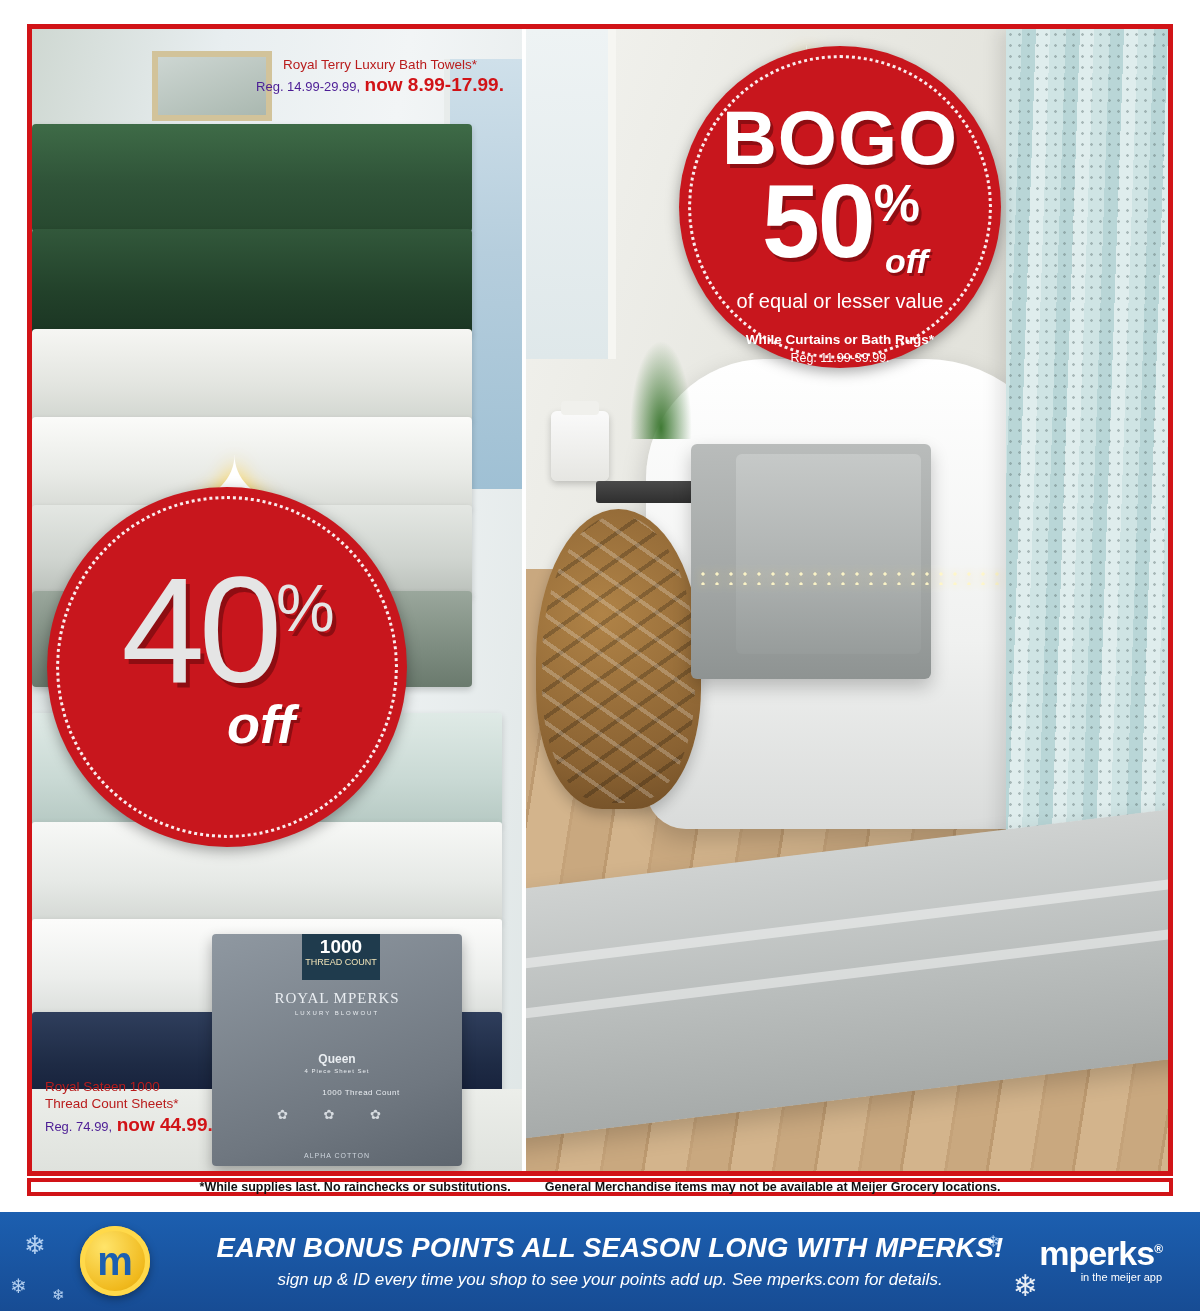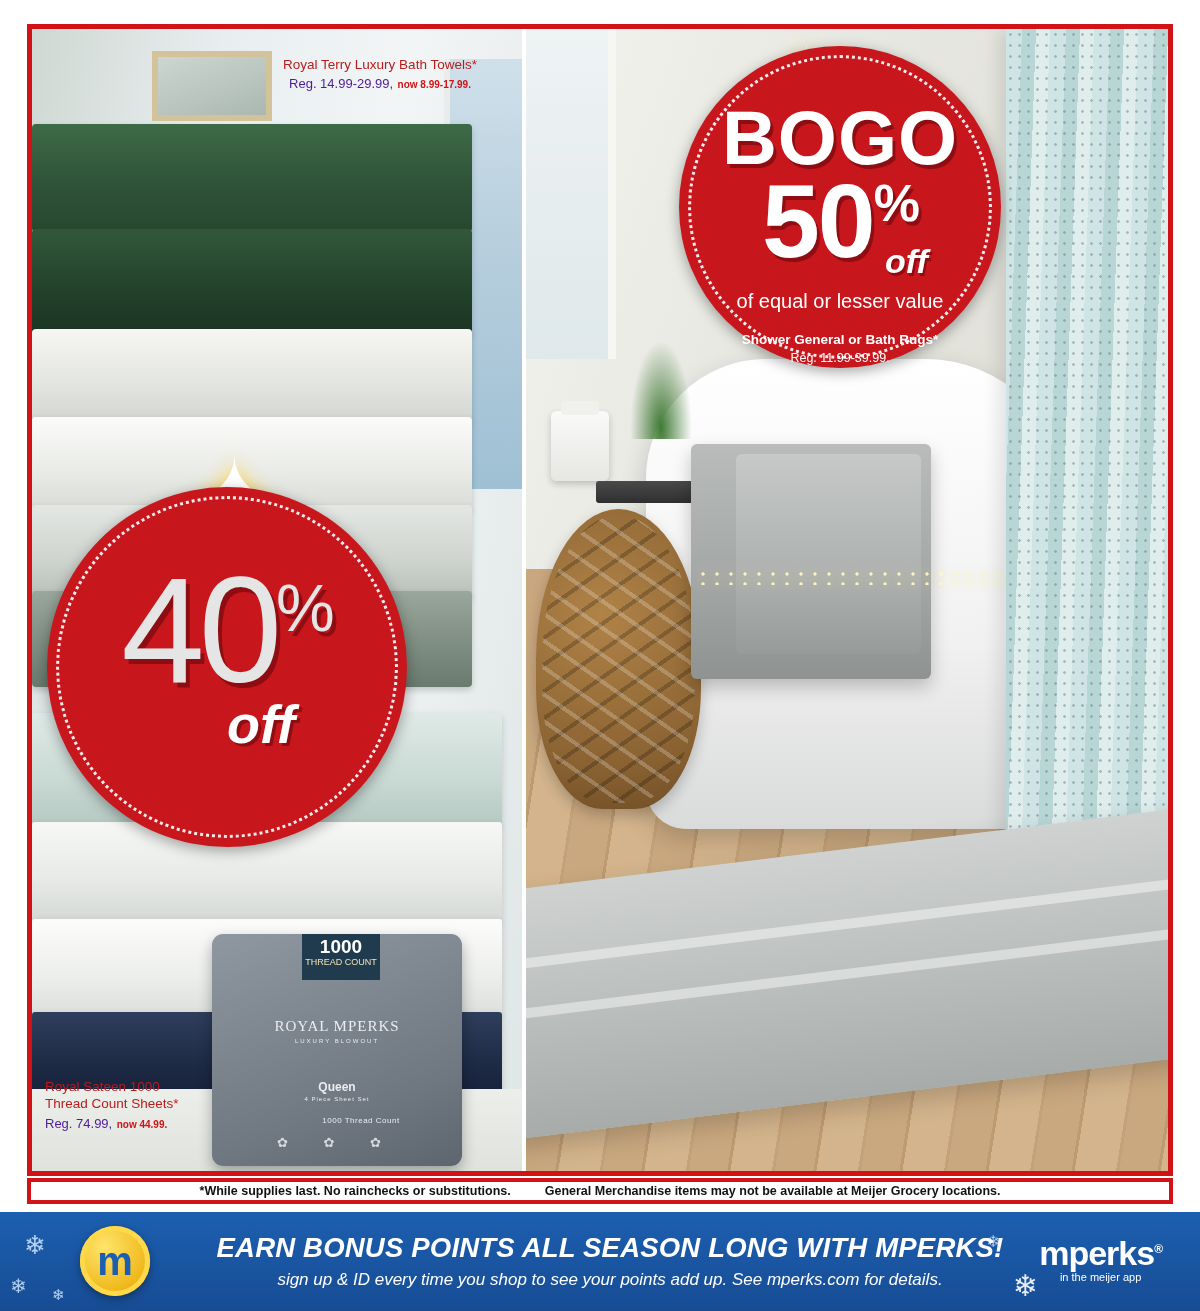--- a/index.html
+++ b/index.html
@@ -75,25 +75,25 @@
   .sh3 { top: 890px; height: 96px;  background: linear-gradient(180deg,#fcfcfb,#eceeec 60%,#dcdfdc); }
   .sh4 { top: 983px; height: 86px;  background: linear-gradient(180deg,#2f3e5c,#1e2b45 60%,#16203a); }
   .lp-floor {
     position: absolute; left: 0; top: 1060px; width: 490px; height: 82px;
     background: linear-gradient(180deg,#eceeea,#dfe2dd);
   }
   
   .sheet-pack {
     position: absolute; left: 180px; top: 905px; width: 250px; height: 232px;
     background: linear-gradient(160deg,#8f98a1,#6f7780 70%,#5d656e);
-    border-radius: 11px;
+    border-radius: 4px;
     box-shadow: 0 6px 14px rgba(0,0,0,0.30);
     color: #e9edf1;
     text-align: center;
-    padding-top: 28px;
+    padding-top: 0;
   }
   .sheet-pack .band {
     position: absolute; left: 90px; top: 0; width: 78px; height: 46px;
     background: #1f3b4d; color: #f0e3b8;
     font-size: 9px; line-height: 1.1; padding-top: 3px;
   }
   .sheet-pack .band b { font-size: 19px; display: block; color: #ffffff; }
   .sp-brand { margin-top: 56px; font-size: 15px; letter-spacing: 1px; font-family: "Liberation Serif", serif; }
   .sp-sub   { font-size: 6px; letter-spacing: 2px; margin-top: 3px; }
   .sp-size  { font-size: 12px; margin-top: 36px; font-weight: bold; }
@@ -266,26 +266,26 @@
   .cap-towels {
     position: absolute; left: 250px; top: 56px; width: 260px; text-align: center;
     line-height: 1.28;
   }
   .cap-sheets {
     position: absolute; left: 45px; top: 1078px; width: 215px;
     line-height: 1.28;
   }
   .cap-title { font-size: 13.5px; font-weight: normal; color: #b91c1c; }
   .cap-reg { font-size: 13px; color: #4c1d95; }
-  .cap-now { font-size: 10px; color: #d11317; font-weight: bold; }
+  .cap-now { font-size: 19px; color: #d11317; font-weight: bold; }
 
   
   .disclaimer {
     position: absolute; left: 27px; top: 1178px;
-    width: 1146px; height: 26px;
+    width: 1146px; height: 18px;
     background: #ffffff;
     border: 4px solid #d11317;
     display: flex; align-items: center; justify-content: center;
     gap: 34px;
     font-size: 12.5px; font-weight: bold; color: #111111;
   }
 
   
   .mperks {
     position: absolute; left: 0; top: 1212px;
@@ -308,21 +308,21 @@
     font-size: 27.5px; font-weight: bold; font-style: italic; color: #ffffff;
     letter-spacing: .2px;
   }
   .mperks-sub {
     position: absolute; left: 205px; top: 58px; width: 810px;
     text-align: center;
     font-size: 17px; font-style: italic; color: #ffffff;
   }
   .mperks-logo {
     position: absolute; right: 38px; top: 22px;
-    color: #ffffff; text-align: center;
+    color: #ffffff; text-align: right;
   }
   .mperks-logo .big { font-size: 34px; font-weight: bold; letter-spacing: -1px; }
   .mperks-logo .big .reg { font-size: 12px; vertical-align: super; }
   .mperks-logo .small { font-size: 11px; margin-top: -2px; }
   .snow { position: absolute; color: #cfe6ff; opacity: .85; }
   .s1 { left: 24px; top: 18px; font-size: 26px; }
   .s2 { left: 10px; top: 62px; font-size: 20px; }
   .s3 { left: 52px; top: 74px; font-size: 15px; }
   .s4 { right: 162px; top: 56px; font-size: 30px; color:#ffffff; opacity:.9; }
   .s5 { right: 200px; top: 20px; font-size: 16px; }
@@ -414,21 +414,21 @@
 
   <div class="star star-bogo">✦</div>
   <div class="badge badge-bogo">
     <div class="dots"></div>
     <div class="bogo-word">BOGO</div>
     <div class="bogo-50">
       <span>50</span><span class="sup">%</span>
     </div>
     <div class="bogo-off">off</div>
     <div class="bogo-eq">of equal or lesser value</div>
-    <div class="bogo-prod">Shower General or Bath Rugs*</div>
+    <div class="bogo-prod">While Curtains or Bath Rugs*</div>
     <div class="bogo-reg">Reg. 11.99-39.99.</div>
   </div>
 
   <div class="disclaimer">
     <span>*While supplies last. No rainchecks or substitutions.</span>
     <span>General Merchandise items may not be available at Meijer Grocery locations.</span>
   </div>
 
   <div class="mperks">
     <span class="snow s1">❄</span>

